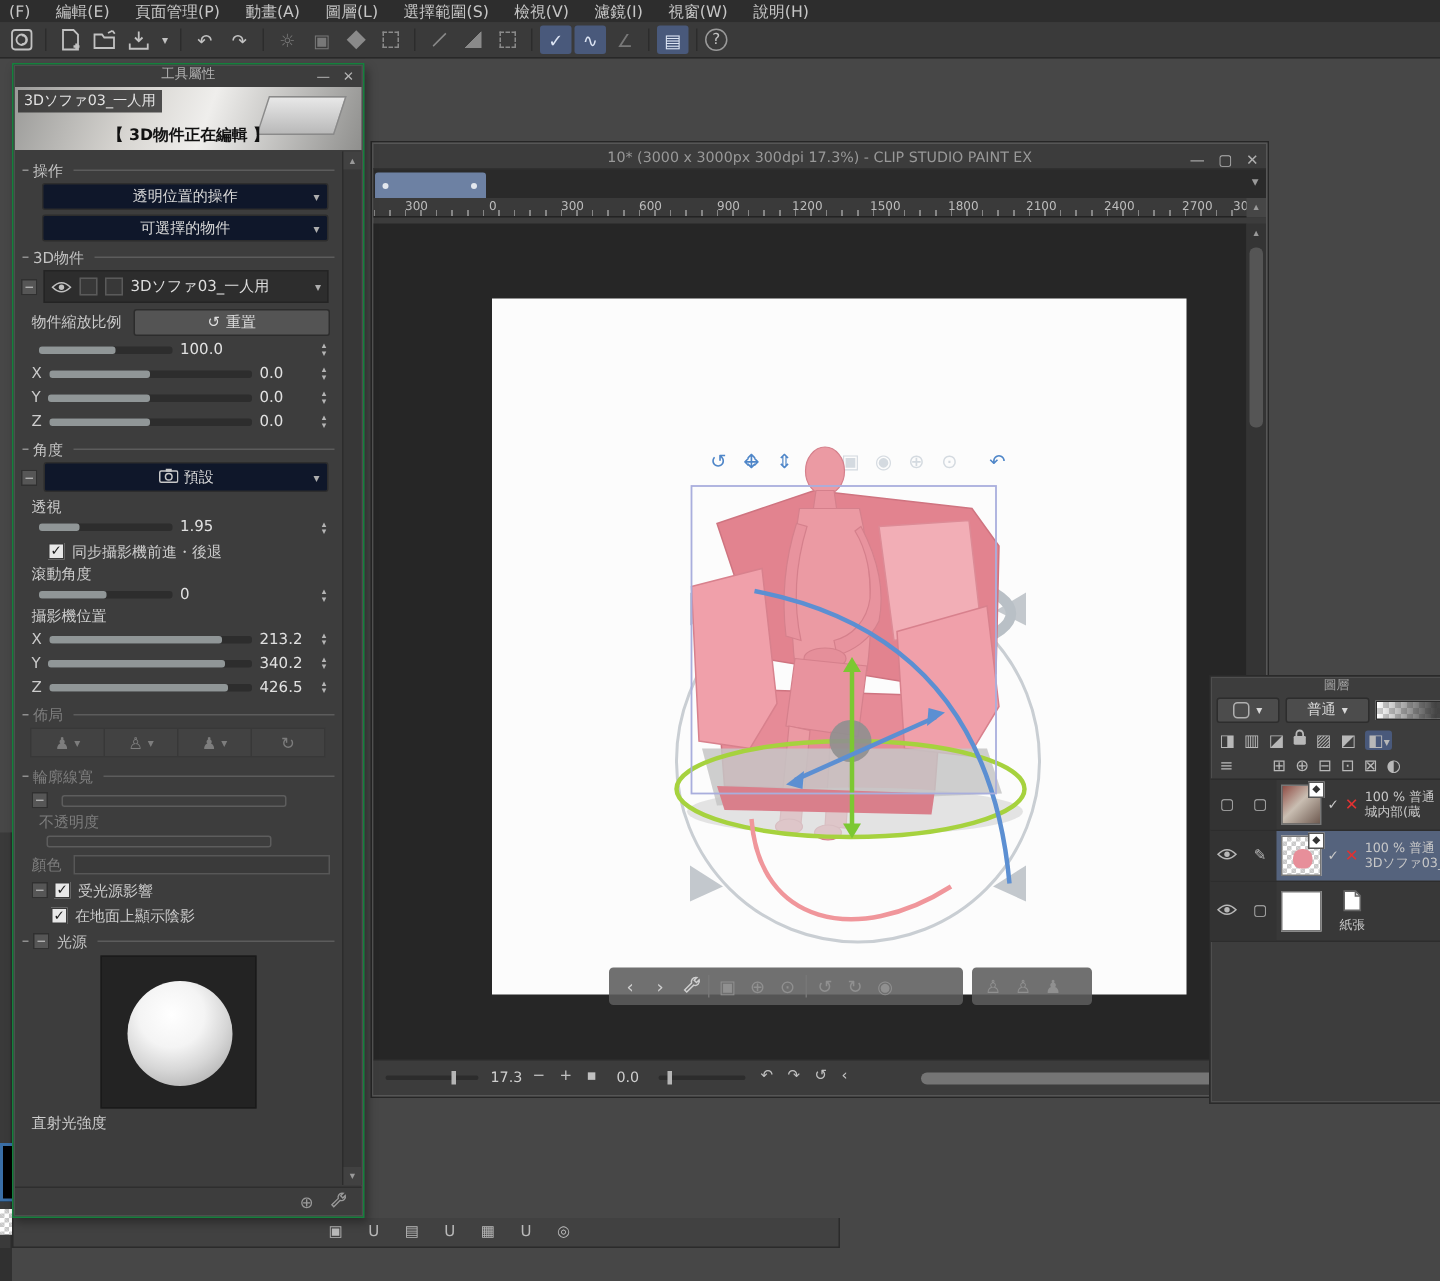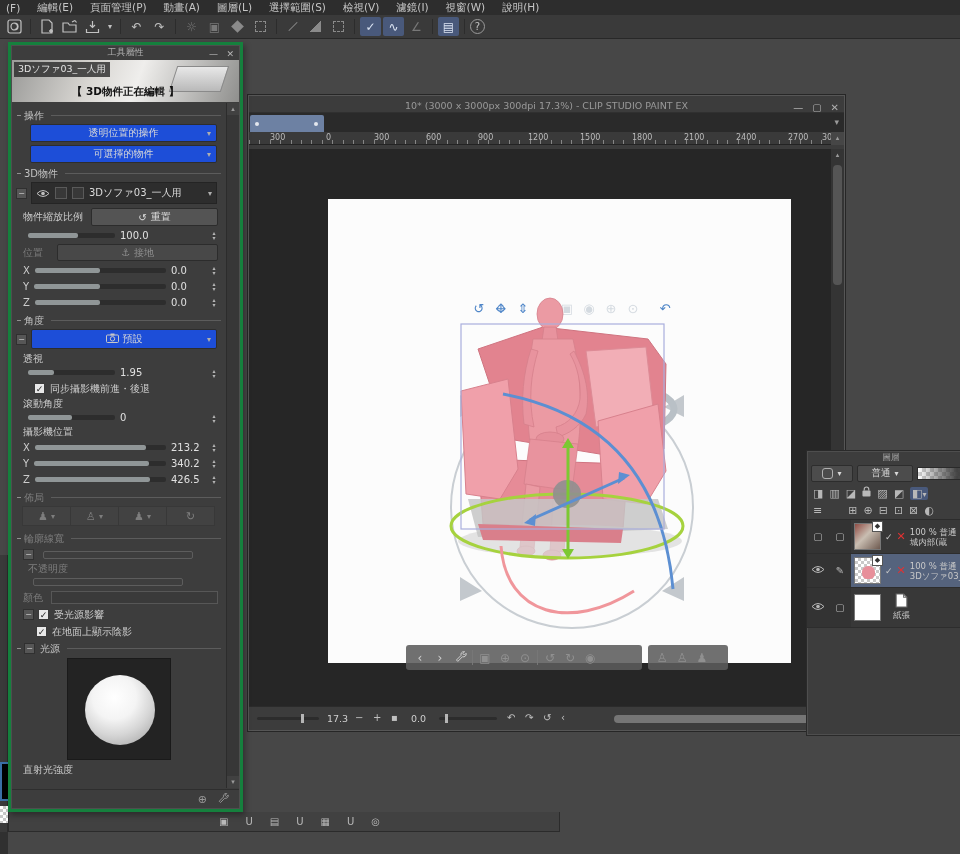--- a/index.html
+++ b/index.html
@@ -50,33 +50,33 @@
 .obar .odiv{width:1px;height:15px;background:#777}
 .obar svg{stroke:#cfcfcf;fill:none;stroke-width:1.2}
 
 .statusbar{position:absolute;left:0;right:0;bottom:0;height:24px;background:#3c3c3c;border-top:1px solid #2b2b2b}
 .statusbar .sl{position:absolute;top:10px;height:3px;background:#2c2c2c;border-radius:2px}
 .statusbar .sh{position:absolute;top:7px;width:3px;height:9px;background:#b5b5b5}
 .sbtxt{position:absolute;top:6px;font-size:9.5px;color:#cfcfcf}
 .sbico{position:absolute;top:5px;font-size:10px;color:#c0c0c0}
 .hthumb{position:absolute;top:8px;height:8px;background:#757575;border-radius:4px}
 
-.tpanel{position:absolute;left:8px;top:42px;width:235px;height:770px;background:#3d3d3d;border:3px solid #15803d;box-shadow:0 0 0 1px #4e4e4e inset,2px 3px 6px rgba(0,0,0,.35)}
+.tpanel{position:absolute;left:8px;top:42px;width:235px;height:770px;background:#3d3d3d;border:1px solid #15803d;box-shadow:0 0 0 1px #4e4e4e inset,2px 3px 6px rgba(0,0,0,.35)}
 .tp-title{height:15px;text-align:center;font-size:9px;color:#b0b0b0;line-height:15px;position:relative}
 .tp-title .wb{position:absolute;top:2px;font-size:9px;color:#b5b5b5}
 .banner{height:42px;margin:0 1px;position:relative;background:linear-gradient(110deg,#9a9a98 0%,#d8d6d2 35%,#efeeec 55%,#8f8f8d 100%);overflow:hidden}
 .banner .laptop{position:absolute;right:14px;top:6px;width:52px;height:26px;background:linear-gradient(180deg,#e8e8e8,#b9b9b9);transform:skewX(-18deg);border:1px solid #8a8a8a}
 .banner .chip{position:absolute;left:2px;top:2px;background:rgba(40,40,40,.8);color:#e3e3e3;font-size:9.5px;padding:1px 4px}
 .banner .notice{position:absolute;left:0;right:0;bottom:3px;text-align:center;color:#111;font-size:10.5px;font-weight:bold}
 .tp-body{position:absolute;left:1px;right:15px;top:58px;bottom:21px;overflow:hidden;padding:2px 2px 0 2px}
 .sec{display:flex;align-items:center;font-size:10px;color:#c3c3c3;margin:4px 2px 2px 3px;gap:3px;height:13px}
 .sec::before{content:"";width:4px;height:1px;background:#909090}
 .sec::after{content:"";flex:1;height:1px;background:#5c5c5c;margin-left:4px}
 .sec.dim{color:#7e7e7e}
-.dd{height:18px;background:#1d4ed8;border:1px solid #2d2d2d;border-radius:2px;display:flex;align-items:center;justify-content:center;font-size:10px;color:#d8d8d8;position:relative;margin:2px 6px 3px 16px;gap:4px}
+.dd{height:18px;background:#0f172a;border:1px solid #2d2d2d;border-radius:2px;display:flex;align-items:center;justify-content:center;font-size:10px;color:#d8d8d8;position:relative;margin:2px 6px 3px 16px;gap:4px}
 .dd .chev{position:absolute;right:5px;font-size:8px;color:#aeaeae}
 .mbox{width:11px;height:11px;background:#565656;border:1px solid #303030;color:#ccc;font-size:8px;line-height:9px;text-align:center;flex:none}
 .objrow{display:flex;align-items:center;gap:4px;margin:2px 6px 3px 2px;height:22px}
 .objwell{flex:1;height:22px;background:#2d2d2d;border:1px solid #242424;display:flex;align-items:center;gap:5px;padding:0 4px;position:relative}
 .objwell .sq{width:12px;height:12px;border:1px solid #5a5a5a;background:#383838;flex:none}
 .objwell .nm{font-size:10px;color:#ddd;flex:1}
 .eyeic svg{display:block}
 .fr{display:flex;align-items:center;padding:0 5px 0 9px;font-size:10px;color:#ccc}
 .fr.dim{color:#7d7d7d}
 .lab{white-space:nowrap}
@@ -432,27 +432,20 @@
       <div class="fr" style="height:16px">
         <div class="slider" style="max-width:118px">
             <div class="fill" style="width:57%"></div>
           </div>
         <span class="val" style="flex:1">100.0</span>
         <span class="spin">
             <span>▴</span>
             <span>▾</span>
           </span>
       </div>
-      <div class="fr dim" style="height:19px">
-        <span class="lab">位置</span>
-        <div class="btn" style="flex:1;height:17px;margin-left:14px;background:#484848;color:#8e8e8e">
-          <span>⚓</span>
-          <span>接地</span>
-        </div>
-      </div>
       <div class="fr" style="height:16px">
         <span class="lab">X</span>
         <div class="slider">
             <div class="fill" style="width:50%"></div>
           </div>
         <span class="val">0.0</span>
         <span class="spin">
             <span>▴</span>
             <span>▾</span>
           </span>

